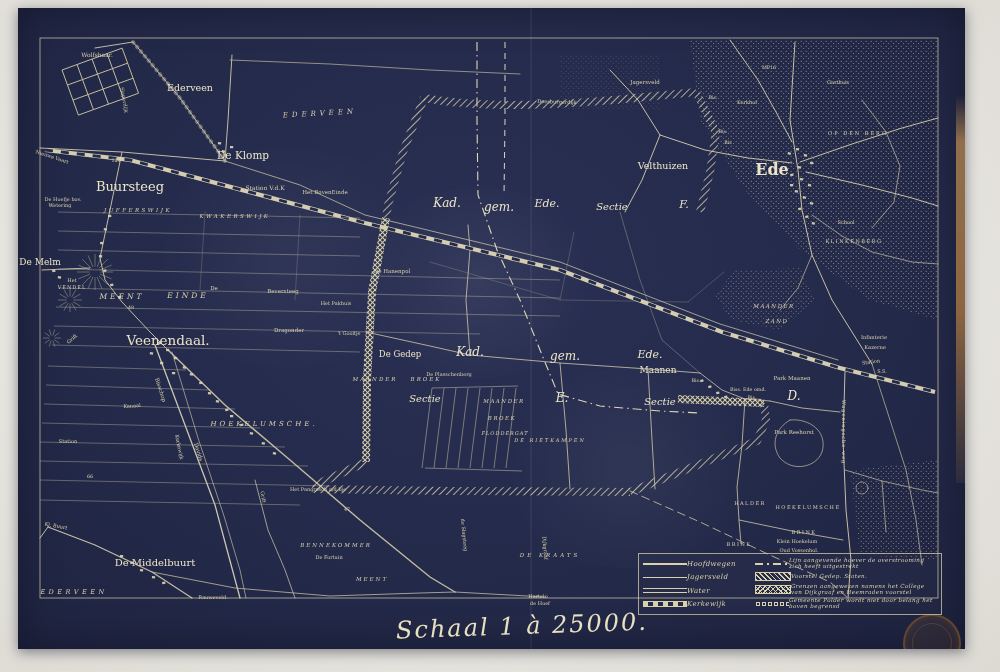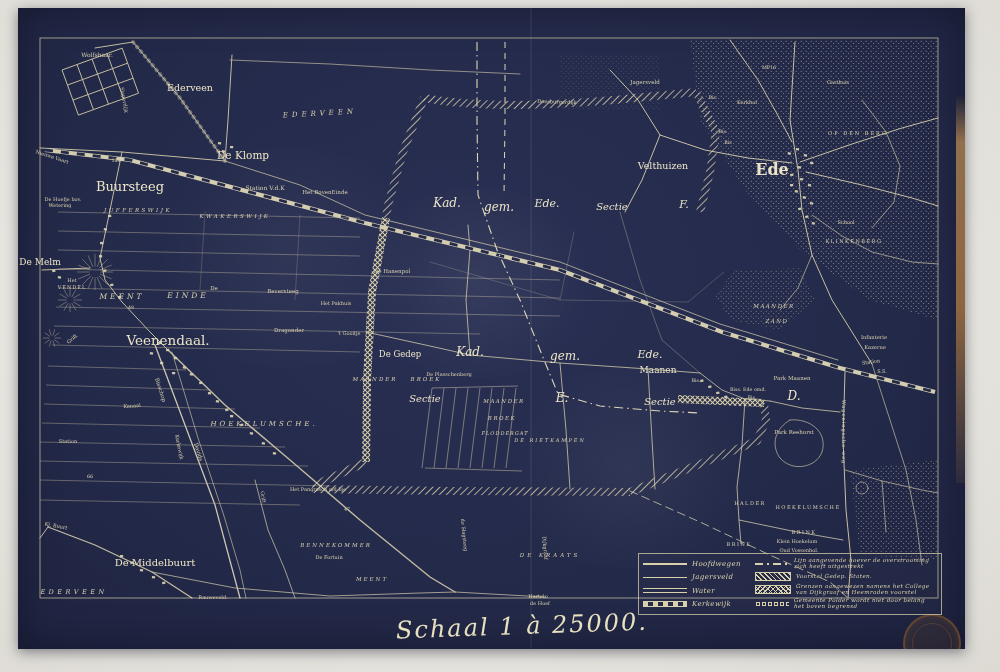--- a/index.html
+++ b/index.html
@@ -21,21 +21,21 @@
   svg.linework{position:absolute;left:0;top:0;}
   .labels-layer{position:absolute;left:0;top:0;width:1000px;height:672px;pointer-events:none;}
   .maplabel{position:absolute;white-space:nowrap;transform-origin:center;line-height:1;}
   
   .legend{position:absolute;left:638px;top:553px;width:302px;height:60px;
           border:1px solid rgba(215,207,170,.75);display:flex;color:#d9d1ab;
           background:rgba(255,255,255,.015);}
   .leg-col{display:flex;flex-direction:column;justify-content:space-around;padding:3px 4px;}
   .leg-col.left{width:104px;}
   .leg-col.right{flex:1;}
-  .leg-row{display:flex;align-items:center;gap:5px;}
+  .leg-row{display:flex;align-items:center;}
   .leg-label{font-style:italic;font-size:7px;letter-spacing:.4px;color:#d9d1ab;}
   .leg-label.small{font-size:5.6px;line-height:1.05;white-space:normal;}
   .sym{flex:none;width:44px;}
   .sym.narrow{width:34px;}
   .sym-road-main{height:0;border-top:2px solid #d9d1ab;}
   .sym-road-inner{height:0;border-top:1px solid #d9d1ab;}
   .sym-water{height:3px;border-top:1px solid #d9d1ab;border-bottom:1px solid #d9d1ab;}
   .sym-rail{height:4px;border-top:.5px solid #d9d1ab;border-bottom:.5px solid #d9d1ab;
             background:repeating-linear-gradient(90deg,#d9d1ab 0 5px,rgba(0,0,0,0) 5px 10px);}
   .sym-dashdot{height:1.5px;background:repeating-linear-gradient(90deg,#d9d1ab 0 8px,rgba(0,0,0,0) 8px 12px,#d9d1ab 12px 14px,rgba(0,0,0,0) 14px 18px);}

